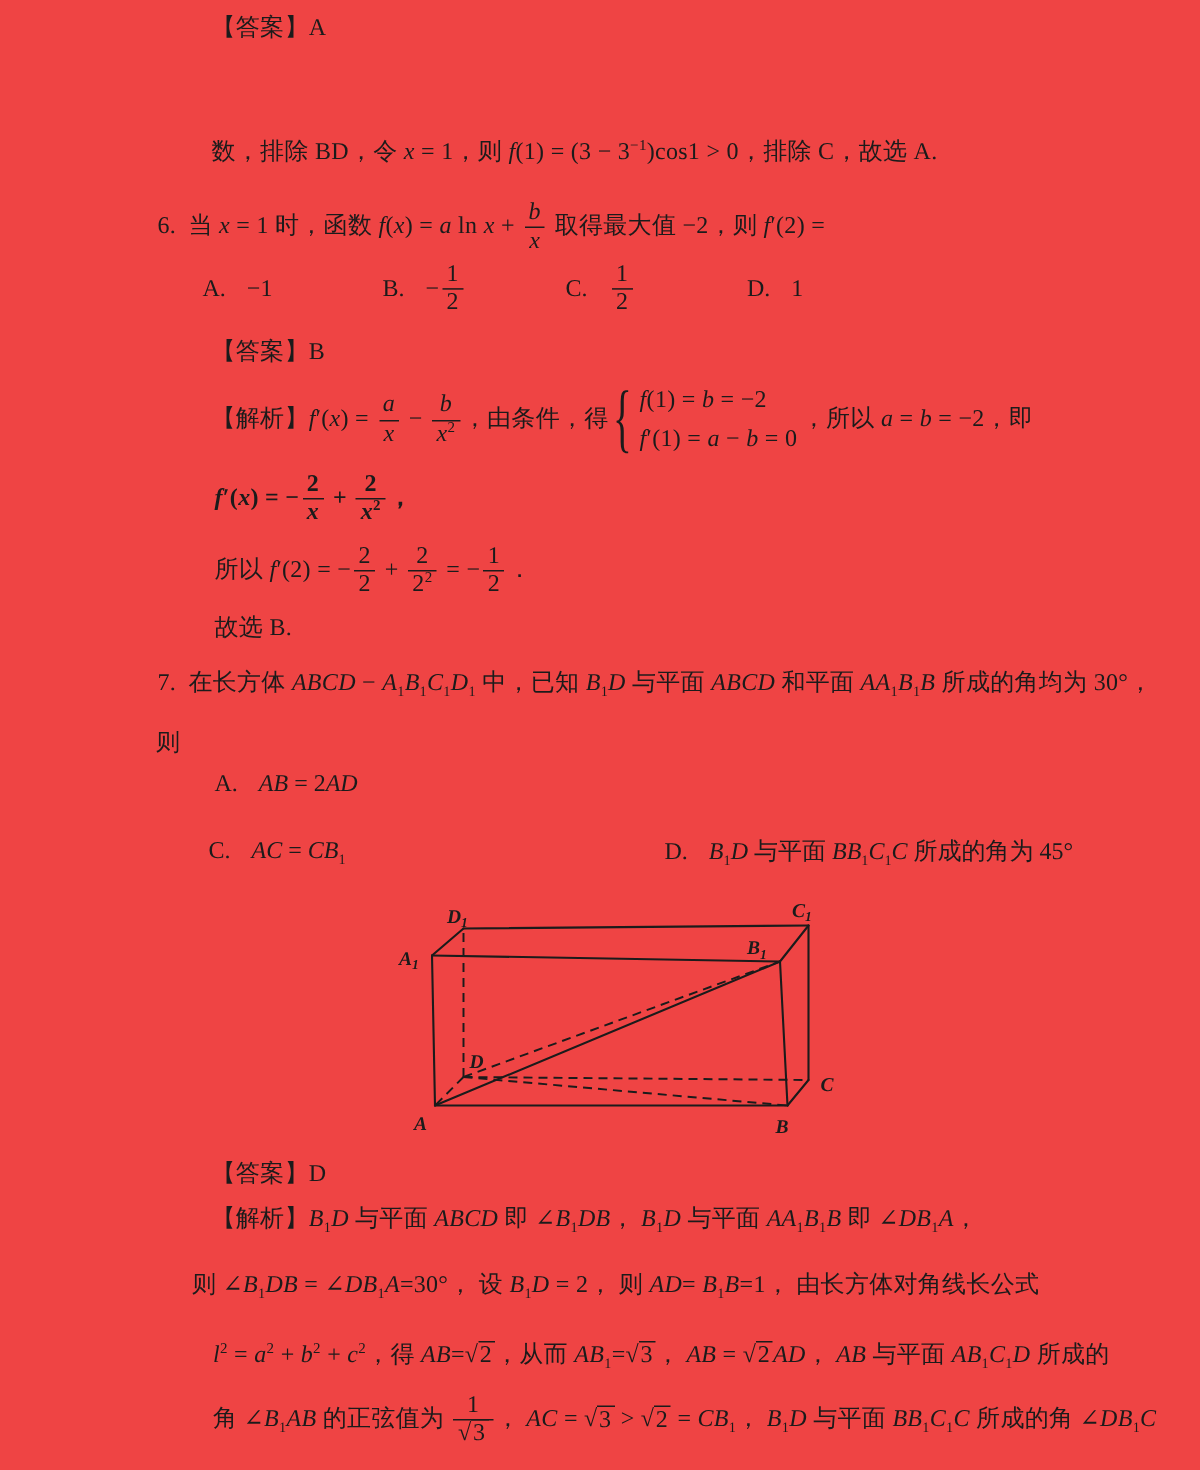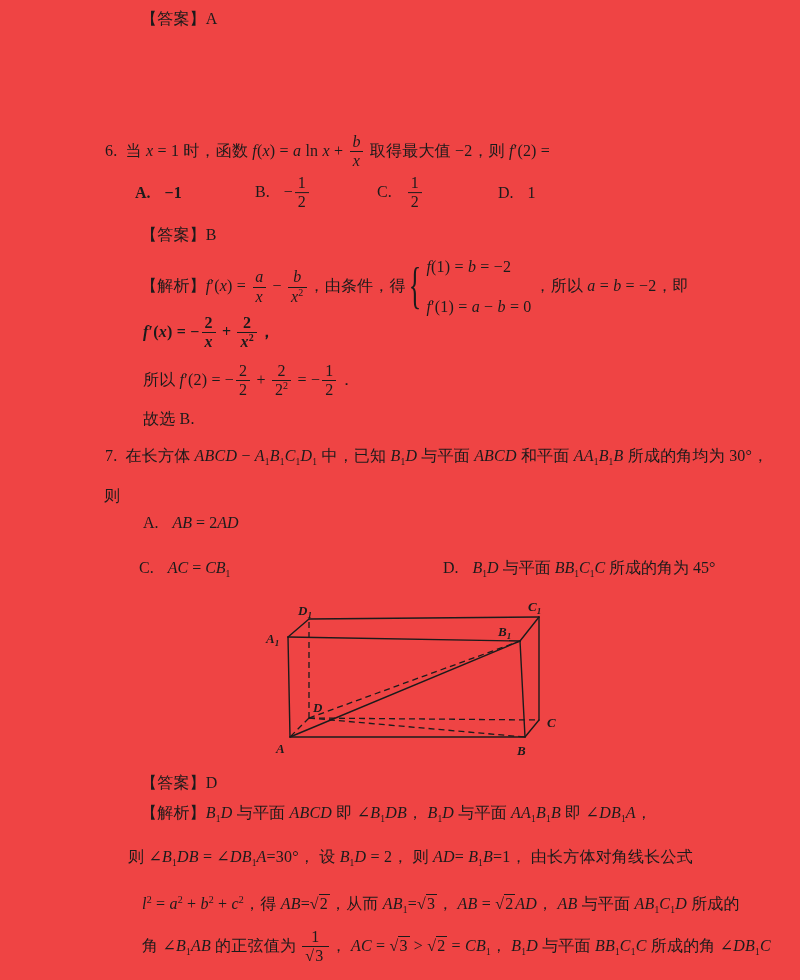--- a/index.html
+++ b/index.html
@@ -20,45 +20,46 @@
         vertical-align:middle; margin:0 2px; line-height:1.15; }
   .fr > span { padding:0 3px; display:block; text-align:center; }
   .fr > .de { border-top:1px solid #1b1b1b; }
   
   .sq { white-space:nowrap; }
   .sq .sb { border-top:1px solid #1b1b1b; padding:0 2px 0 1px; }
   
   .cases { display:inline-flex; align-items:center; vertical-align:middle; margin:0 3px; }
   .cbrace { display:inline-block; font-size:26px; font-weight:400;
             transform:scaleY(1.95); transform-origin:center; margin-right:5px; }
-  .cstack { display:inline-flex; flex-direction:column; row-gap:20px; text-align:left; }
+  .cstack { display:inline-flex; flex-direction:column; row-gap:6px; text-align:left; }
   
   .optrow { position:absolute; left:0; width:800px; }
   .opt { position:absolute; top:50%; transform:translateY(-50%); white-space:nowrap; }
   .opt-label { margin-right:14px; }
   .opt-label.wide { margin-right:24px; }
   
   .figure { position:absolute; }
   .figure text { font-family:"Liberation Serif","DejaVu Serif",serif;
                  font-style:italic; font-weight:bold; font-size:13px; fill:#1b1b1b; }
 </style>
 </head>
 <body>
 
 <div class="page">
 
   <div class="line" style="left:141px; top:9px;">【答案】A</div>
+  <div class="line" style="left:141px; top:92px;">数，排除 BD，令 <i>x</i> = 1，则 <i>f</i>(1) = (3 − 3<sup>−1</sup>)cos1 &gt; 0，排除 C，故选 A.</div>
 
   <div class="line" style="left:105px; top:133px;">6. 当 <i>x</i> = 1 时，函数 <i>f</i>(<i>x</i>) = <i>a</i> ln <i>x</i> + <span class="fr">
         <span><i>b</i></span>
         <span class="de"><i>x</i></span>
       </span> 取得最大值 −2，则 <i>f</i>′(2) =</div>
 
   <div class="optrow" style="top:171px; height:44px;">
-    <span class="opt" style="left:135px;font-weight:bold;"><span class="opt-label">A.</span><span>−1</span></span>
+    <span class="opt" style="left:135px;"><span class="opt-label">A.</span><span>−1</span></span>
     <span class="opt" style="left:255px;"><span class="opt-label">B.</span><span>−<span class="fr">
             <span>1</span>
             <span class="de">2</span>
           </span></span></span>
     <span class="opt" style="left:377px;"><span class="opt-label">C.</span><span><span class="fr">
             <span>1</span>
             <span class="de">2</span>
           </span></span></span>
     <span class="opt" style="left:498px;"><span class="opt-label">D.</span><span>1</span></span>
   </div>

